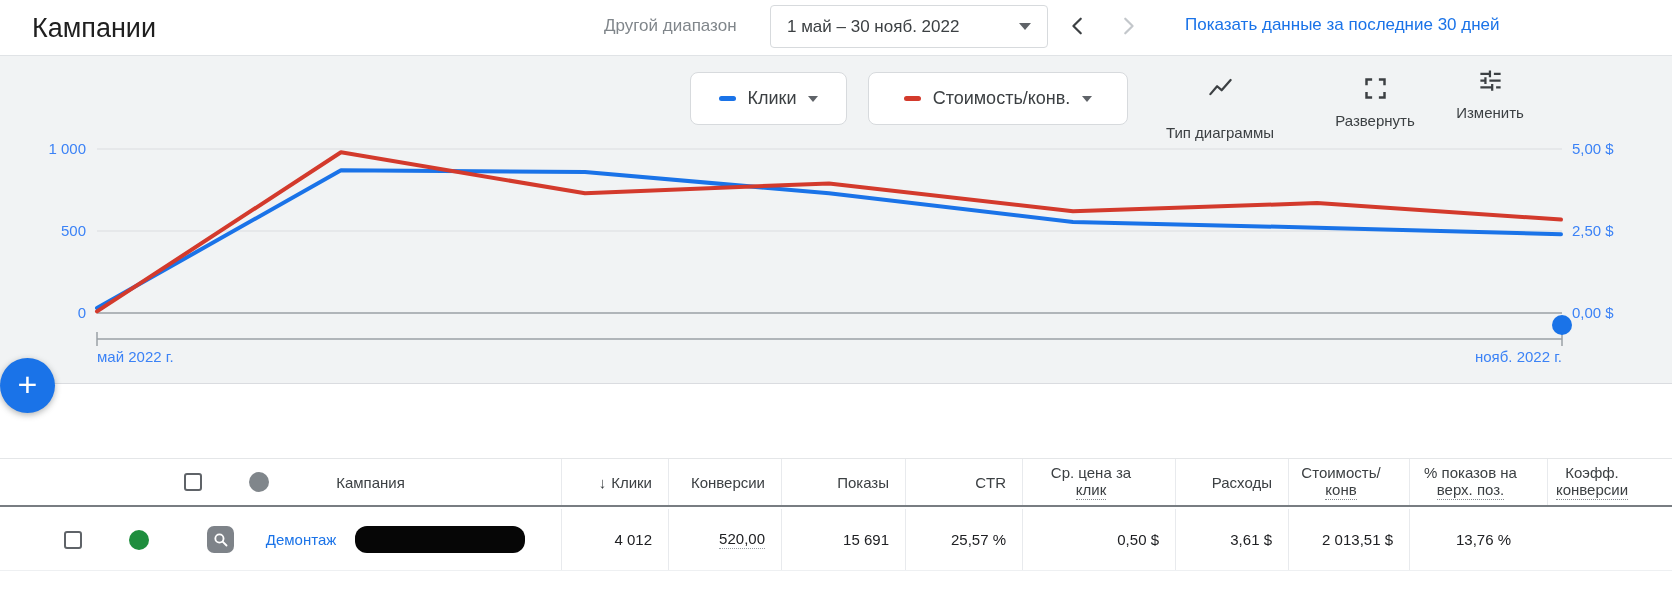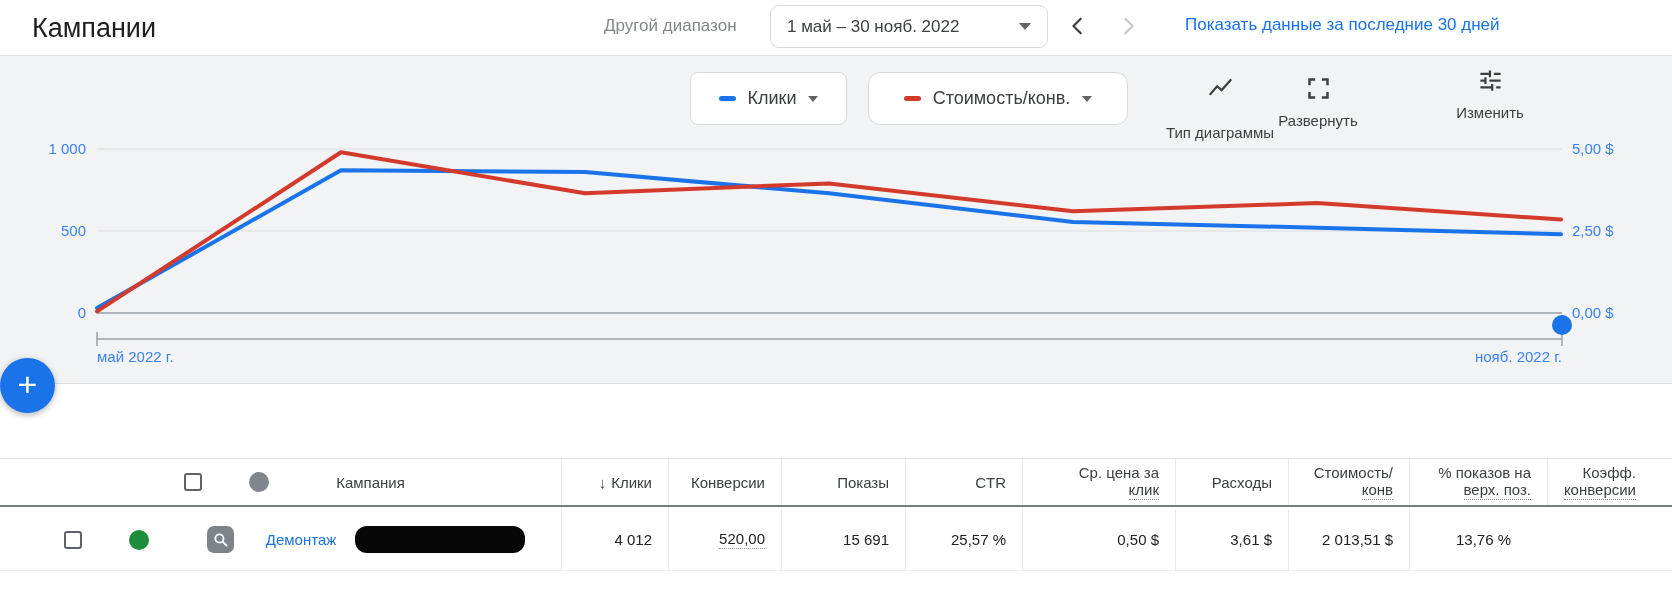--- a/index.html
+++ b/index.html
@@ -4,43 +4,43 @@
 <style>
   * { margin:0; padding:0; box-sizing:border-box; }
   html,body { background:#fff; }
   body { font-family:"Liberation Sans","DejaVu Sans",sans-serif; color:#202124; }
   #app { position:relative; width:1672px; height:603px; background:#fff; overflow:hidden; }
 
   
   .topbar { position:absolute; left:0; top:0; width:1672px; height:56px; background:#fff; border-bottom:1px solid #e0e3e6; z-index:5;padding-left:48px; }
   .page-title { position:absolute; left:32px; top:13px; font-size:27px; font-weight:400; color:#1f1f1f; }
   .range-label { position:absolute; left:604px; top:16px; font-size:17px; color:#80868b; }
-  .date-box { position:absolute; left:770px; top:5px; width:278px; height:43px; border:1px solid #d7dadd; border-radius:9px; background:#fff; display:flex; align-items:center; padding:0 16px; cursor:pointer; }
+  .date-box { position:absolute; left:770px; top:5px; width:278px; height:43px; border:1px solid #d7dadd; border-radius:4px; background:#fff; display:flex; align-items:center; padding:0 16px; cursor:pointer; }
   .date-box .txt { font-size:17px; color:#3c4043; flex:1; }
   .caret { width:0; height:0; border-left:6px solid transparent; border-right:6px solid transparent; border-top:7px solid #5f6368; }
   .chev { position:absolute; top:6px; width:40px; height:40px; display:flex; align-items:center; justify-content:center; cursor:pointer; }
   .chev svg { width:22px; height:22px; }
   .chev-left { left:1058px; }
   .chev-right { left:1108px; }
   .last30 { position:absolute; left:1185px; top:15px; font-size:17px; color:var(--accent,#1a73e8); cursor:pointer; }
 
   
   .chart-section { position:absolute; left:0; top:56px; width:1672px; height:327px; background:#f1f3f4; }
   .metric-chip { position:absolute; top:72px; height:53px; background:#fff; border:1px solid #d7dadd; border-radius:8px; display:flex; align-items:center; justify-content:center; gap:12px; cursor:pointer; }
   .chip-clicks { left:690px; width:157px; }
-  .chip-cost { left:868px; width:260px;border-radius:12px; }
+  .chip-cost { left:868px; width:260px; }
   .metric-dash { width:17px; height:5px; border-radius:3px; background:#1a73e8; }
   .metric-chip .lbl { font-size:18px; color:#3c4043; }
   .metric-chip .caret { border-left-width:5px; border-right-width:5px; border-top-width:6px; }
 
   .chart-tool { position:absolute; width:130px; display:flex; flex-direction:column; align-items:center; cursor:pointer; }
   .chart-tool svg { width:27px; height:27px; }
   .chart-tool .tlabel { margin-top:9px; font-size:15px; color:#3c4043; text-align:center; line-height:19px; max-width:110px; }
   .tool-charttype { left:1155px; top:75px;gap:12px; }
-  .tool-expand { left:1253px; top:75px; }
+  .tool-expand { left:1310px; top:75px; }
   .tool-edit { left:1425px; top:67px; }
 
   .axis-label { position:absolute; font-size:15px; color:#3b82f6; }
   .yl { width:80px; text-align:right; left:6px; }
   .yr { left:1572px; }
   .xlab-left { left:97px; top:348px; }
   .xlab-right { left:1402px; top:348px; width:160px; text-align:right; }
 
   svg.plot { position:absolute; left:0; top:56px; }
 
@@ -50,21 +50,21 @@
   
   .toolbar { position:absolute; left:0; top:384px; width:1672px; height:74px; background:#fff; }
   .section-divider { position:absolute; left:0; top:383px; width:1672px; height:1px; background:#dadce0; }
 
   
   .thead, .trow { position:absolute; left:0; width:1672px; display:grid; grid-template-columns:561px 107px 113px 124px 117px 153px 113px 121px 138px 125px; }
   .thead { top:458px; height:49px; border-top:1px solid #e4e6e8; border-bottom:2px solid #787d82; font-size:15px; color:#3c4043; }
   .trow { top:509px; height:62px; border-bottom:1px solid #eef0f2; font-size:15px; color:#202124; }
   .hcell, .cell { display:flex; align-items:center; justify-content:flex-end; padding-right:16px; border-left:1px solid #e8eaed; }
   .hcell { cursor:pointer; }
-  .hcell.two { flex-direction:column; justify-content:center; align-items:flex-end; line-height:17px; }
+  .hcell.two { flex-direction:column; justify-content:center; line-height:17px; }
   .hcell:first-child, .cell:first-child { border-left:none; justify-content:center; padding-right:0;gap:17px; }
   .hcell:last-child, .cell:last-child { padding-right:36px; }
   .dotted { border-bottom:1px dotted #80868b; padding-bottom:1px; }
   .sort-arrow { margin-right:5px; color:#3c4043; }
   .camp-cell { display:flex; align-items:center; }
   .cbx { width:18px; height:18px; border:2px solid #5f6368; border-radius:3px; background:#fff; margin-left:28px; flex:none; cursor:pointer; }
   .status-dot { width:20px; height:20px; border-radius:50%; margin-left:30px; flex:none; }
   .dot-gray { background:#80868b; }
   .dot-green { background:var(--green,#1e8e3e); }
   .head-campaign-label { margin-left:50px; }

